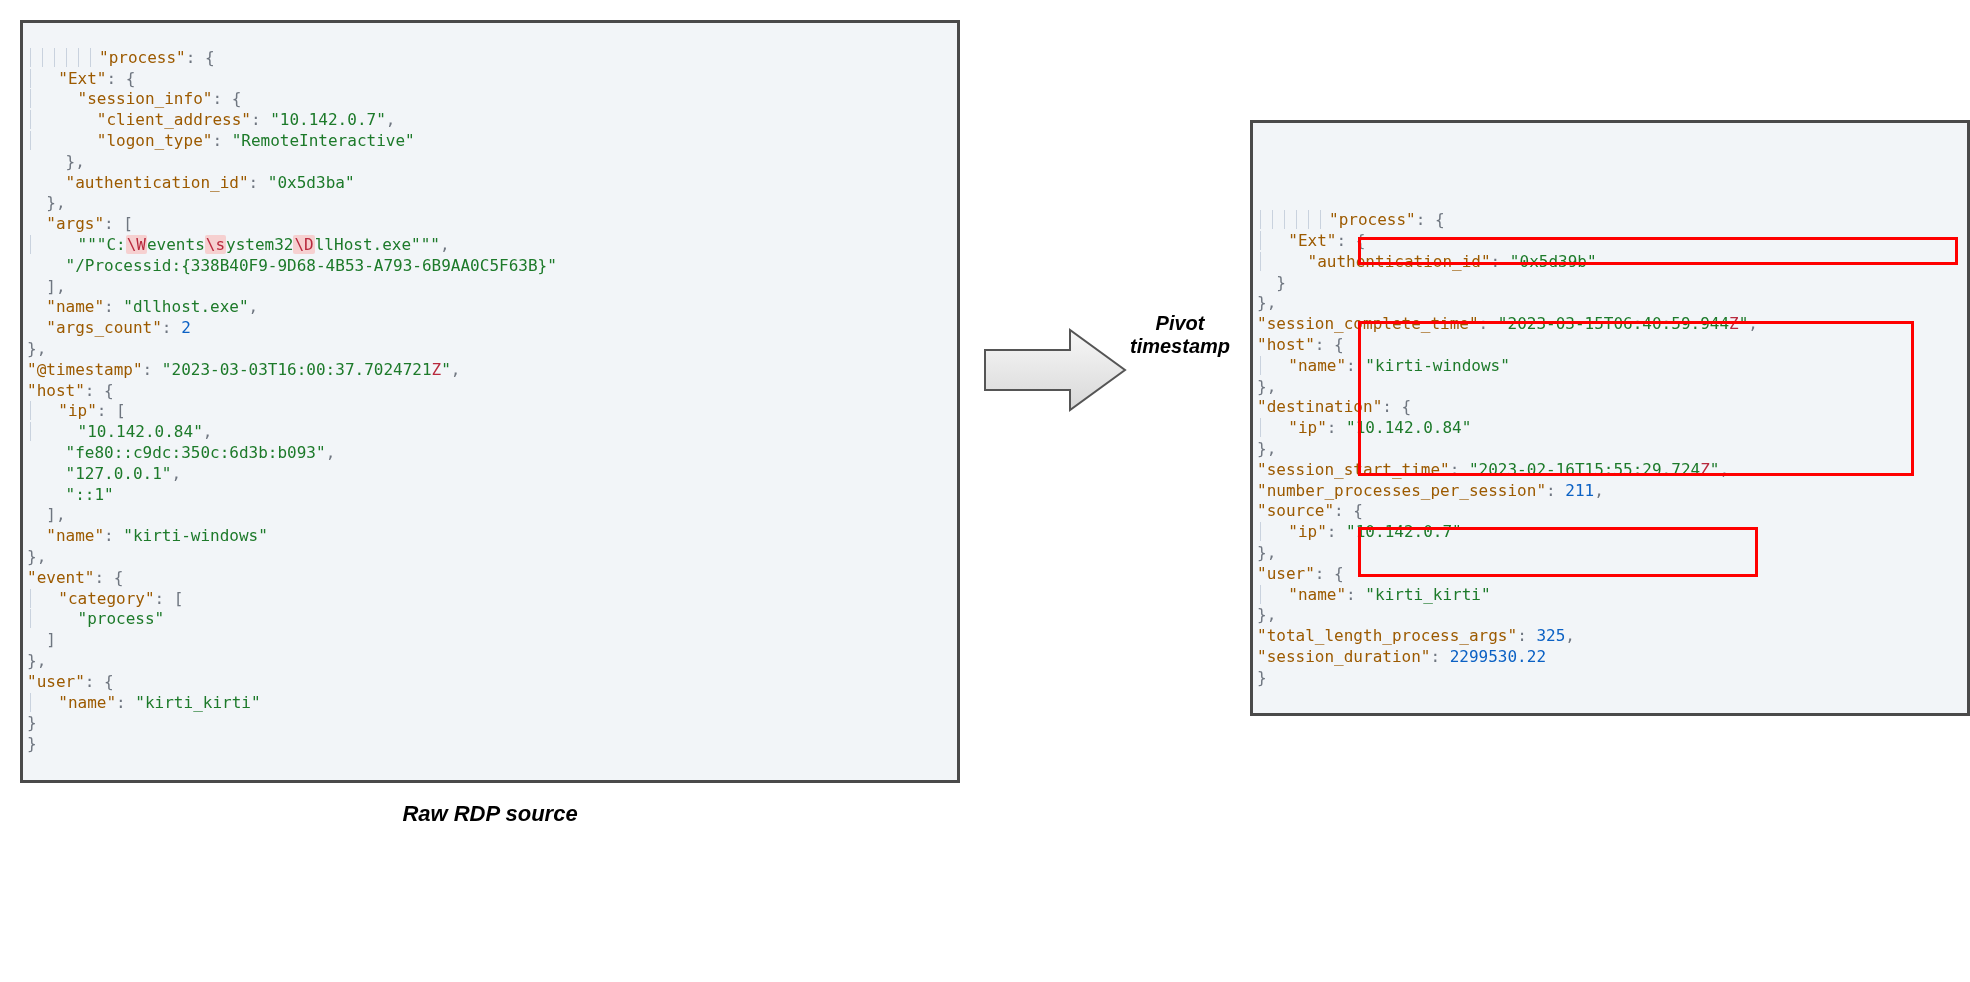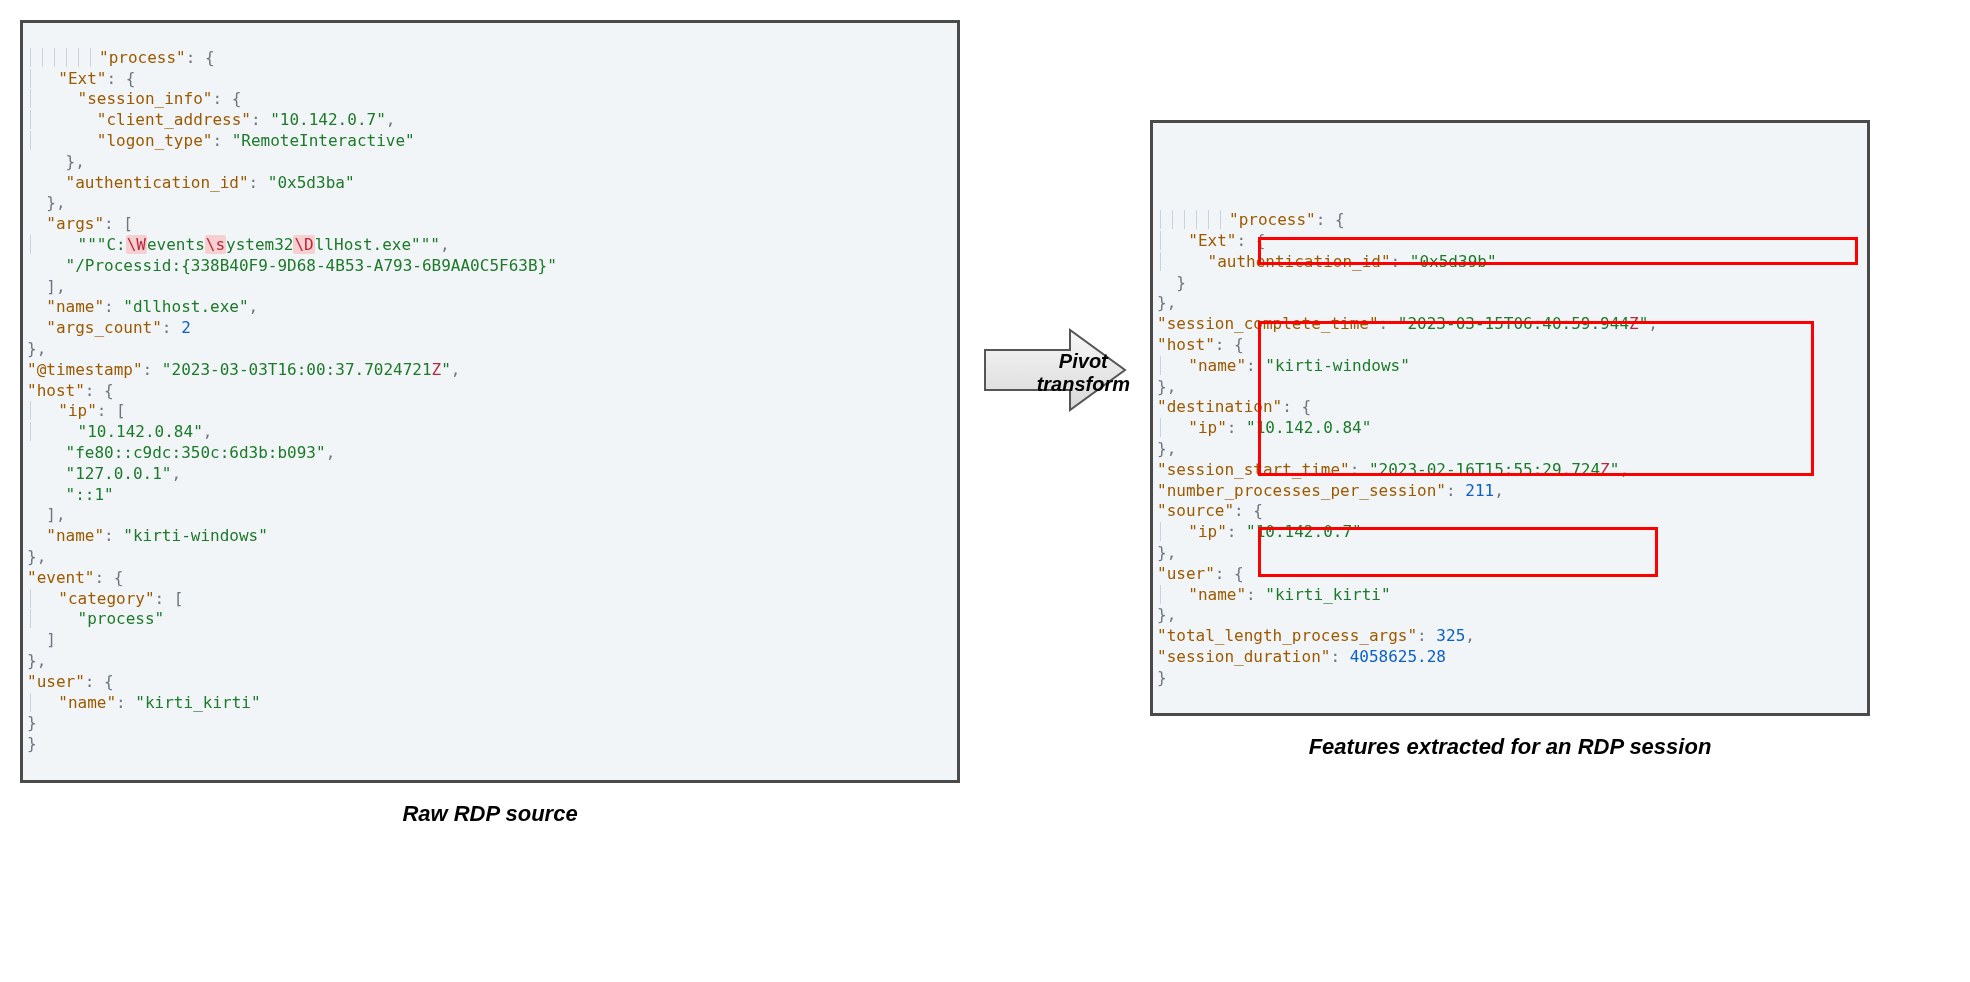--- a/index.html
+++ b/index.html
@@ -37,22 +37,21 @@
   .caption {
     font-weight: bold;
     font-style: italic;
     font-size: 22px;
     margin-top: 18px;
     text-align: center;
     max-width: 420px;
   }
   .arrow-col {
     display: flex;
-    flex-direction: column;
-    align-items: flex-end;
+    align-items: center;
     justify-content: center;
     margin-top: 300px;
   }
   .arrow-svg { width: 150px; height: 100px; }
   .arrow-label {
     font-weight: bold;
     font-style: italic;
     font-size: 20px;
     text-align: center;
     margin-top: -70px;
@@ -124,21 +123,21 @@
   <div class="arrow-col">
     <svg class="arrow-svg" viewBox="0 0 150 100">
       <defs>
         <linearGradient id="g1" x1="0" y1="0" x2="0" y2="1">
           <stop offset="0%" stop-color="#f7f7f7"></stop>
           <stop offset="100%" stop-color="#d8d8d8"></stop>
         </linearGradient>
       </defs>
       <path d="M5 30 L90 30 L90 10 L145 50 L90 90 L90 70 L5 70 Z" fill="url(#g1)" stroke="#555" stroke-width="2"></path>
     </svg>
-    <div class="arrow-label"><span>Pivot</span><br><span>transform</span></div>
+    <div class="arrow-label"><span>Pivot</span><br><span>timestamp</span></div>
   </div>
 
   <div class="panel-wrap right">
     <div class="code-panel right">
       <div class="hl hl1"></div>
       <div class="hl hl2"></div>
       <div class="hl hl3"></div>
 <span class="guide"><span class="guide"><span class="guide"><span class="guide"><span class="guide"><span class="guide"><span class="k">"process"</span><span class="p">: {</span>
 <span class="guide">  <span class="k">"Ext"</span><span class="p">: {</span>
 <span class="guide">    <span class="k">"authentication_id"</span><span class="p">: </span><span class="s">"0x5d39b"</span>
@@ -153,19 +152,18 @@
 <span class="p">},</span></span>
 <span class="k">"session_start_time"</span><span class="p">: </span><span class="s">"2023-02-16T15:55:29.724</span><span class="e">Z</span><span class="s">"</span><span class="p">,</span>
 <span class="k">"number_processes_per_session"</span><span class="p">: </span><span class="n">211</span><span class="p">,</span>
 <span class="k">"source"</span><span class="p">: {</span>
 <span class="guide">  <span class="k">"ip"</span><span class="p">: </span><span class="s">"10.142.0.7"</span>
 <span class="p">},</span></span>
 <span class="k">"user"</span><span class="p">: {</span>
 <span class="guide">  <span class="k">"name"</span><span class="p">: </span><span class="s">"kirti_kirti"</span>
 <span class="p">},</span></span>
 <span class="k">"total_length_process_args"</span><span class="p">: </span><span class="n">325</span><span class="p">,</span>
-<span class="k">"session_duration"</span><span class="p">: </span><span class="n">4058625.28</span>
+<span class="k">"session_duration"</span><span class="p">: </span><span class="n">2299530.22</span>
 <span class="p">}</span></span></span></span></span></span></span>
     </div>
-    <div class="caption">Features extracted for an RDP session</div>
   </div>
 
 </div>
 
 </body></html>

